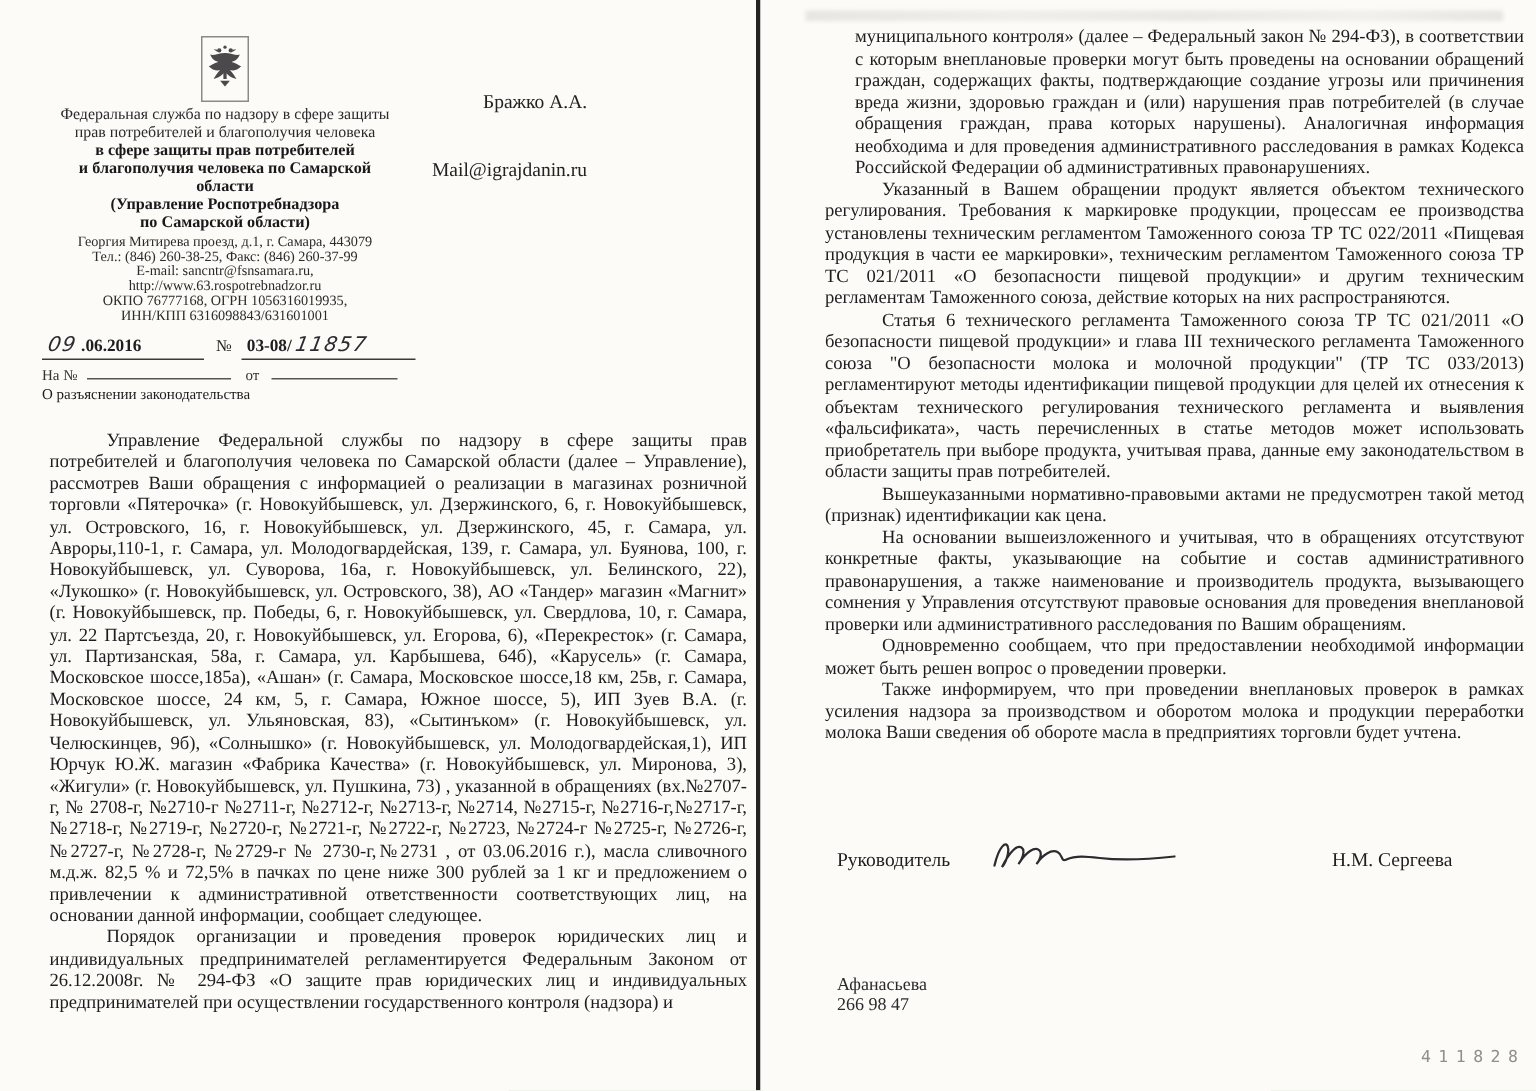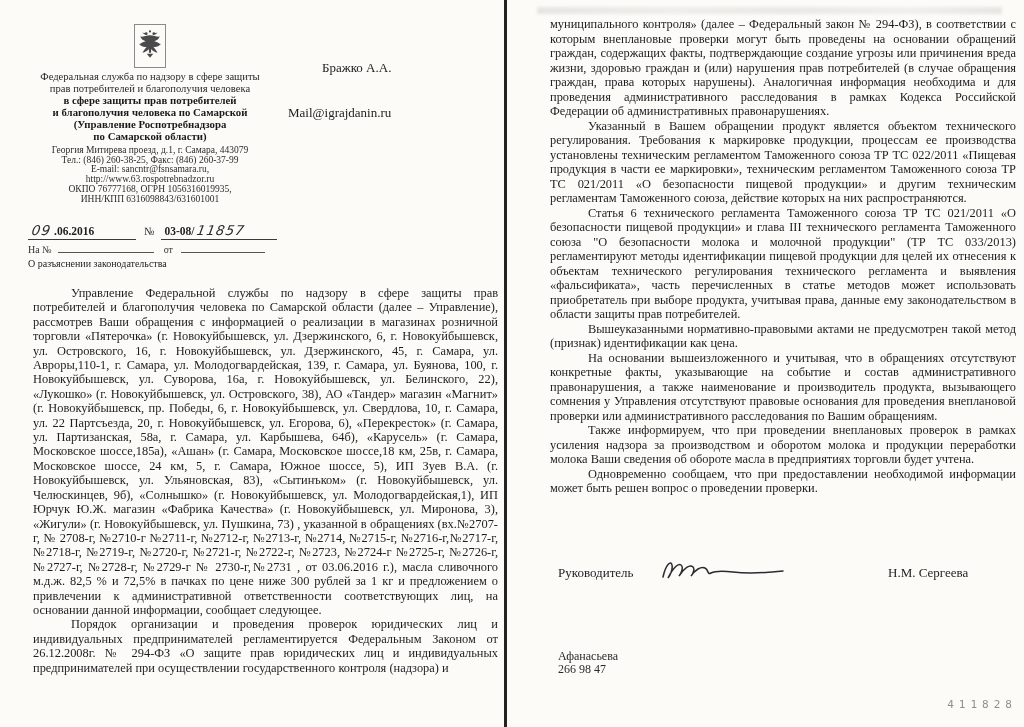--- a/index.html
+++ b/index.html
@@ -43,21 +43,21 @@
   .subject{position:absolute;left:28px;top:258px;font-size:10px;color:#1d1d1f;}
 
   
   .body-left{position:absolute;left:33px;top:286px;width:465px;}
   .body-right{position:absolute;left:43px;top:17px;width:466px;}
   .body-left p,.body-right p{
     margin:0;font-size:12.4px;line-height:14.4px;text-align:justify;
     text-indent:38px;color:#1d1d20;
   }
   .body-right p{line-height:14.5px;}
-  p.no-indent{text-indent:0;}
+  p.no-indent{text-indent:0;margin-left:20px;}
 
   
   .signer-title{position:absolute;left:51px;top:565px;font-size:13px;}
   .sig-svg{position:absolute;left:150px;top:556px;}
   .signer-name{position:absolute;left:381px;top:565px;font-size:13px;}
   .executor{position:absolute;left:51px;top:650px;font-size:12px;line-height:13px;color:#2a2a2c;}
   .stamp-number{position:absolute;left:380px;top:698px;width:130px;
     font-family:"DejaVu Sans Mono",monospace;font-size:11px;letter-spacing:5px;
     color:#8f8f8d;text-align:right;}
 
@@ -85,20 +85,21 @@
               <path d="M22,12 C14,12 8,16 4,14 C6,20 10,22 14,23 C8,24 5,28 2,28 C6,33 12,34 16,33 C12,37 10,41 8,44 C13,43 18,40 20,37 L20,44 L24,44 L24,37 C26,40 31,43 36,44 C34,41 32,37 28,33 C32,34 38,33 42,28 C39,28 36,24 30,23 C34,22 38,20 40,14 C36,16 30,12 22,12 Z"></path>
               <path d="M16,46 L28,46 L22,53 Z"></path>
             </g>
           </svg>
         </span>
       </div>
       <div class="lh-org">Федеральная служба по надзору в сфере защиты</div>
       <div class="lh-org">прав потребителей и благополучия человека</div>
       <div class="lh-dept">в сфере защиты прав потребителей</div>
       <div class="lh-dept">и благополучия человека по Самарской</div>
+      <div class="lh-dept">области</div>
       <div class="lh-dept">(Управление Роспотребнадзора</div>
       <div class="lh-dept">по Самарской области)</div>
       <div class="lh-contacts">
         <div class="lh-contact">Георгия Митирева проезд, д.1, г. Самара, 443079</div>
         <div class="lh-contact">Тел.: (846) 260-38-25, Факс: (846) 260-37-99</div>
         <div class="lh-contact">E-mail: sancntr@fsnsamara.ru,</div>
         <div class="lh-contact">http://www.63.rospotrebnadzor.ru</div>
         <div class="lh-contact">ОКПО 76777168, ОГРН 1056316019935,</div>
         <div class="lh-contact">ИНН/КПП 6316098843/631601001</div>
       </div>
@@ -127,22 +128,22 @@
 
   <div class="page page-right">
     <div class="smudge"></div>
 
     <div class="body-right">
       <p class="no-indent">муниципального контроля» (далее – Федеральный закон № 294-ФЗ), в соответствии с которым внеплановые проверки могут быть проведены на основании обращений граждан, содержащих факты, подтверждающие создание угрозы или причинения вреда жизни, здоровью граждан и (или)  нарушения прав потребителей (в случае обращения граждан, права которых нарушены). Аналогичная информация необходима и для проведения административного расследования в рамках Кодекса Российской Федерации об административных правонарушениях.</p>
       <p>Указанный в Вашем обращении продукт является объектом технического регулирования. Требования к маркировке продукции, процессам ее производства установлены техническим регламентом Таможенного союза ТР ТС 022/2011 «Пищевая продукция в части ее маркировки», техническим регламентом Таможенного союза ТР ТС 021/2011 «О безопасности пищевой продукции» и другим техническим регламентам Таможенного союза, действие которых на них распространяются.</p>
       <p>Статья 6 технического регламента Таможенного союза ТР ТС 021/2011 «О безопасности пищевой продукции» и глава III технического регламента Таможенного союза "О безопасности молока и молочной продукции" (ТР ТС 033/2013) регламентируют методы идентификации пищевой продукции для целей их отнесения к объектам технического регулирования технического регламента и выявления «фальсификата», часть перечисленных в статье методов может использовать приобретатель при выборе продукта, учитывая права, данные ему законодательством в области защиты прав потребителей.</p>
       <p>Вышеуказанными нормативно-правовыми актами не предусмотрен такой метод (признак) идентификации как цена.</p>
       <p>На основании вышеизложенного и учитывая, что в обращениях отсутствуют конкретные факты, указывающие на событие и состав административного правонарушения, а также наименование и производитель продукта, вызывающего сомнения у Управления отсутствуют правовые основания для проведения внеплановой проверки или административного расследования по Вашим обращениям.</p>
+      <p>Одновременно сообщаем, что при предоставлении необходимой информации может быть решен вопрос о проведении проверки.</p>
       <p>Также информируем, что при проведении внеплановых проверок в рамках усиления надзора за производством и оборотом  молока и продукции переработки молока Ваши сведения об обороте масла в предприятиях торговли будет учтена.</p>
-      <p>Одновременно сообщаем, что при предоставлении необходимой информации может быть решен вопрос о проведении проверки.</p>
     </div>
 
     <div class="signer-title">Руководитель</div>
     <div class="sig-svg">
       <svg width="135" height="28" viewBox="0 0 135 28" aria-hidden="true">
         <path d="M6,21 C9,8 14,4 15,9 C16,13 13,20 11,22 C16,12 21,7 24,9 C27,11 24,18 22,20 C27,12 33,8 36,11 C38,13 36,18 34,20 C38,14 44,10 48,12 C52,14 50,19 54,17 C60,14 68,15 76,16 C92,18 108,17 126,15" fill="none" stroke="#2b2b30" stroke-width="1.5" stroke-linecap="round"></path>
       </svg>
     </div>
     <div class="signer-name">Н.М. Сергеева</div>
 

